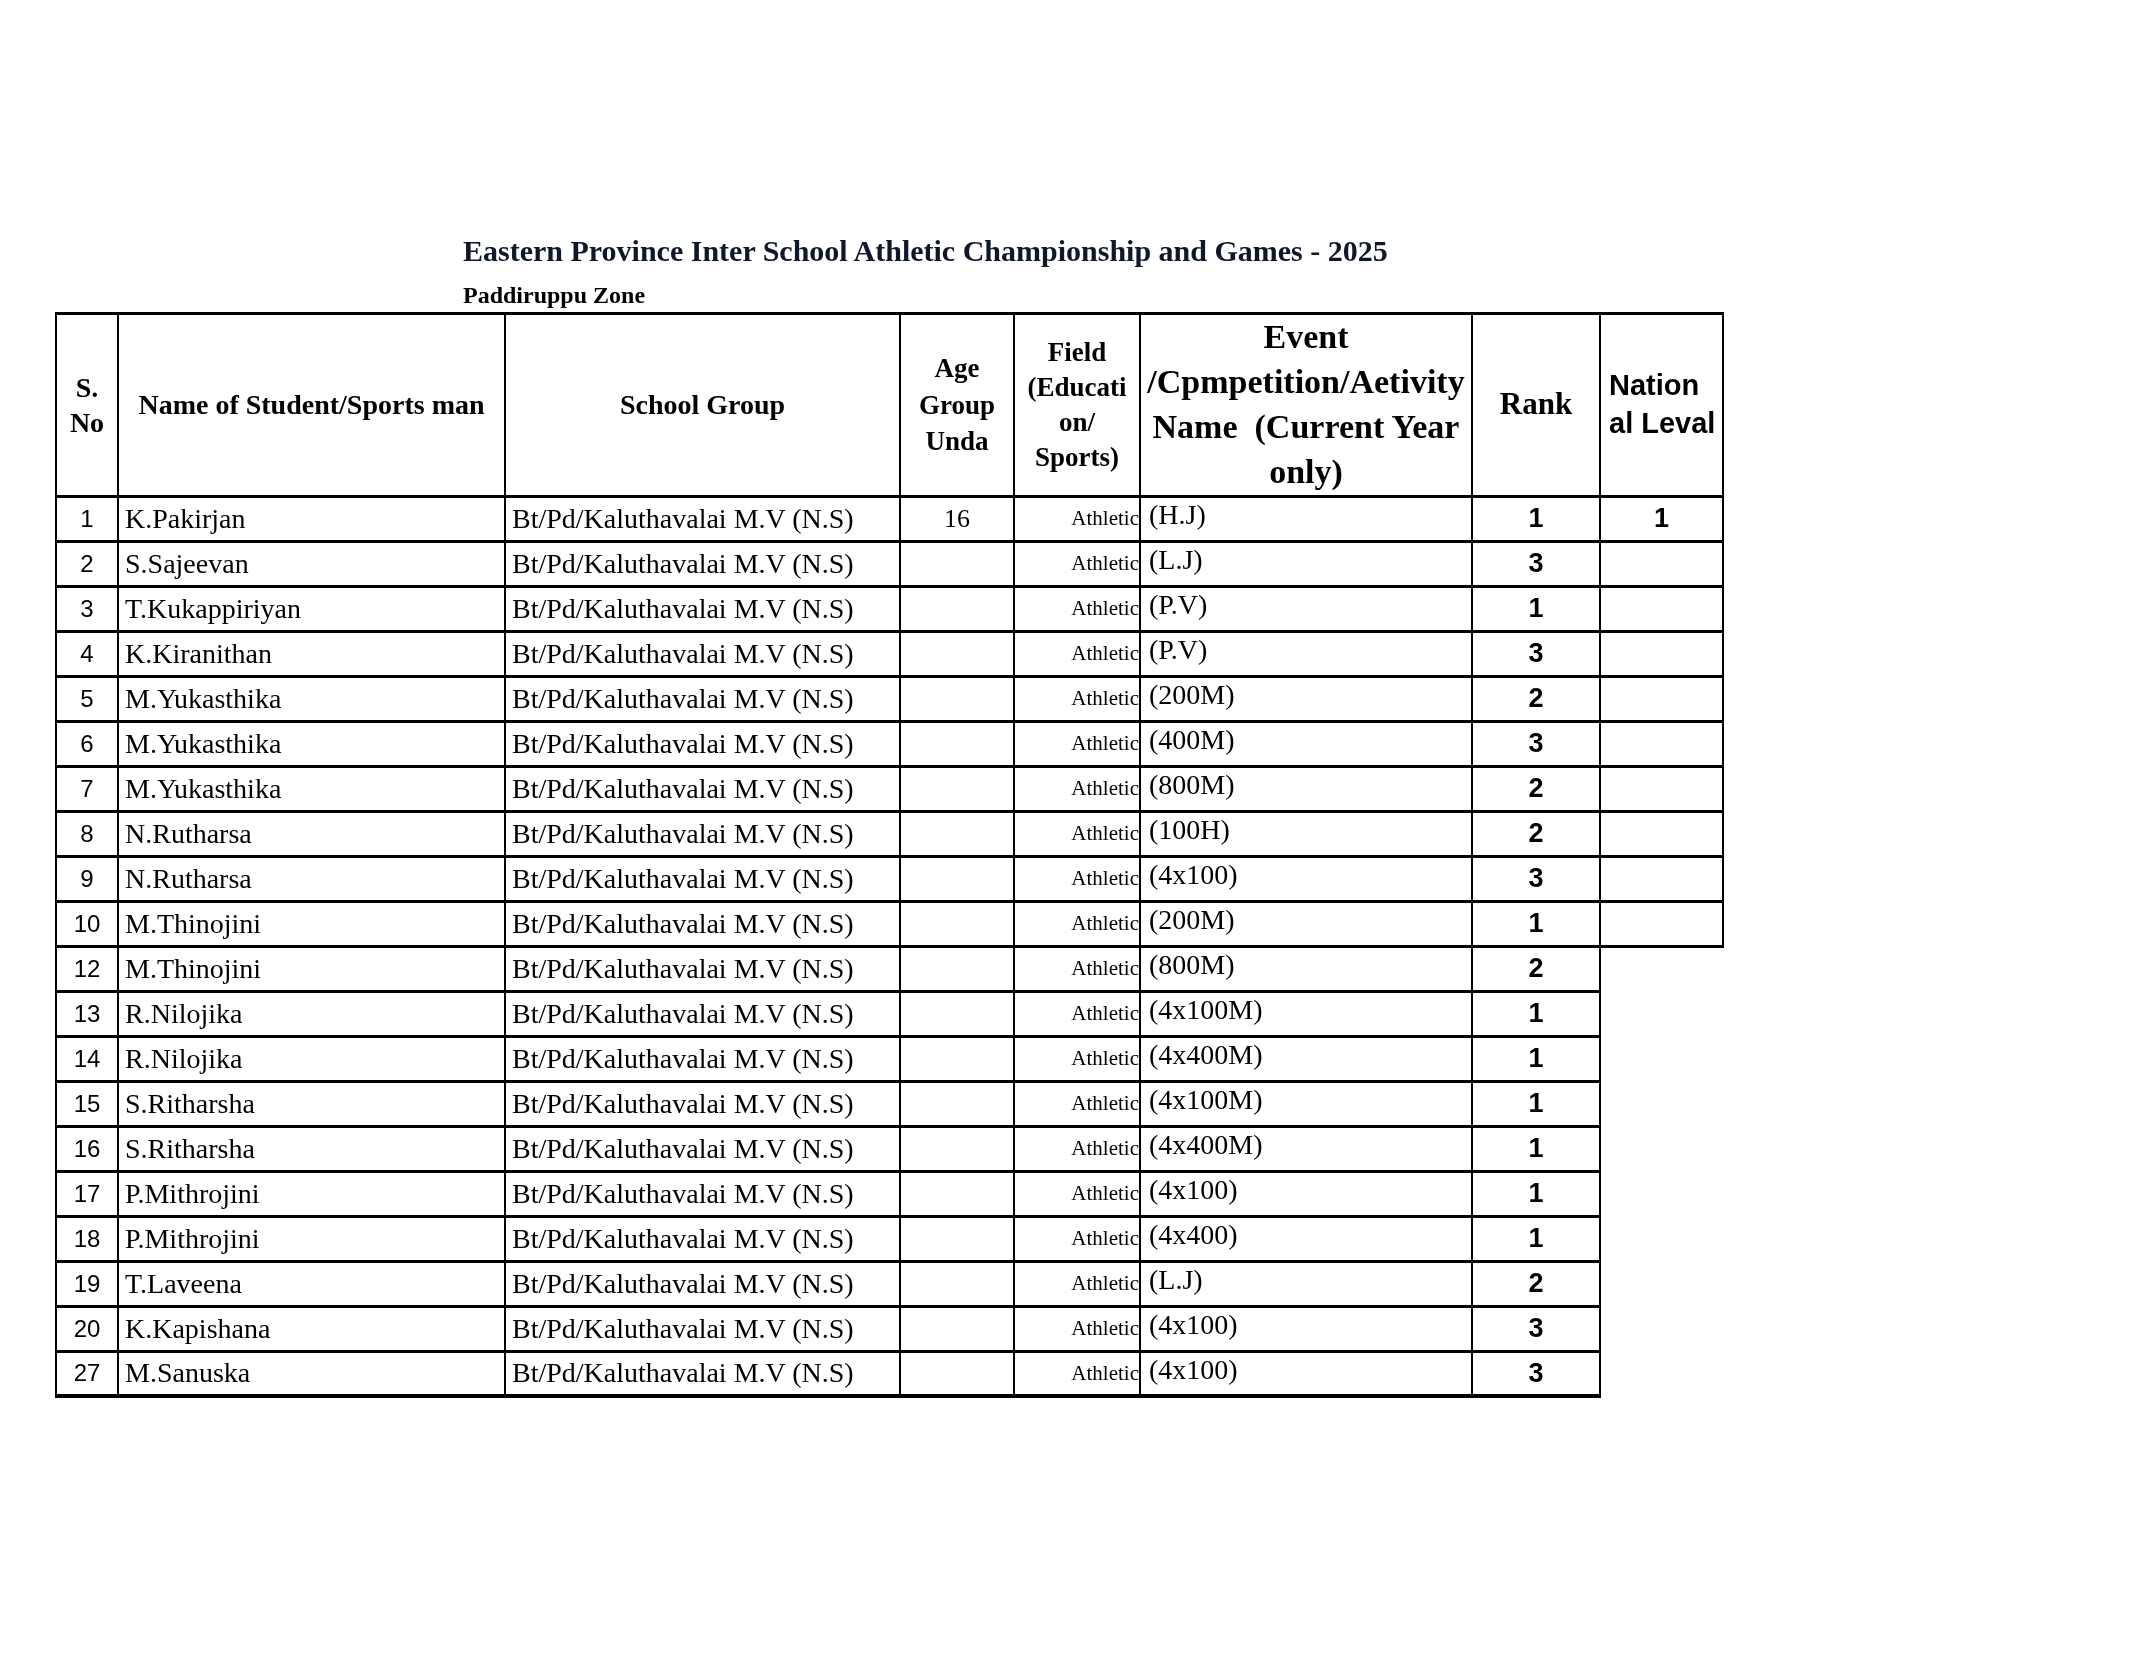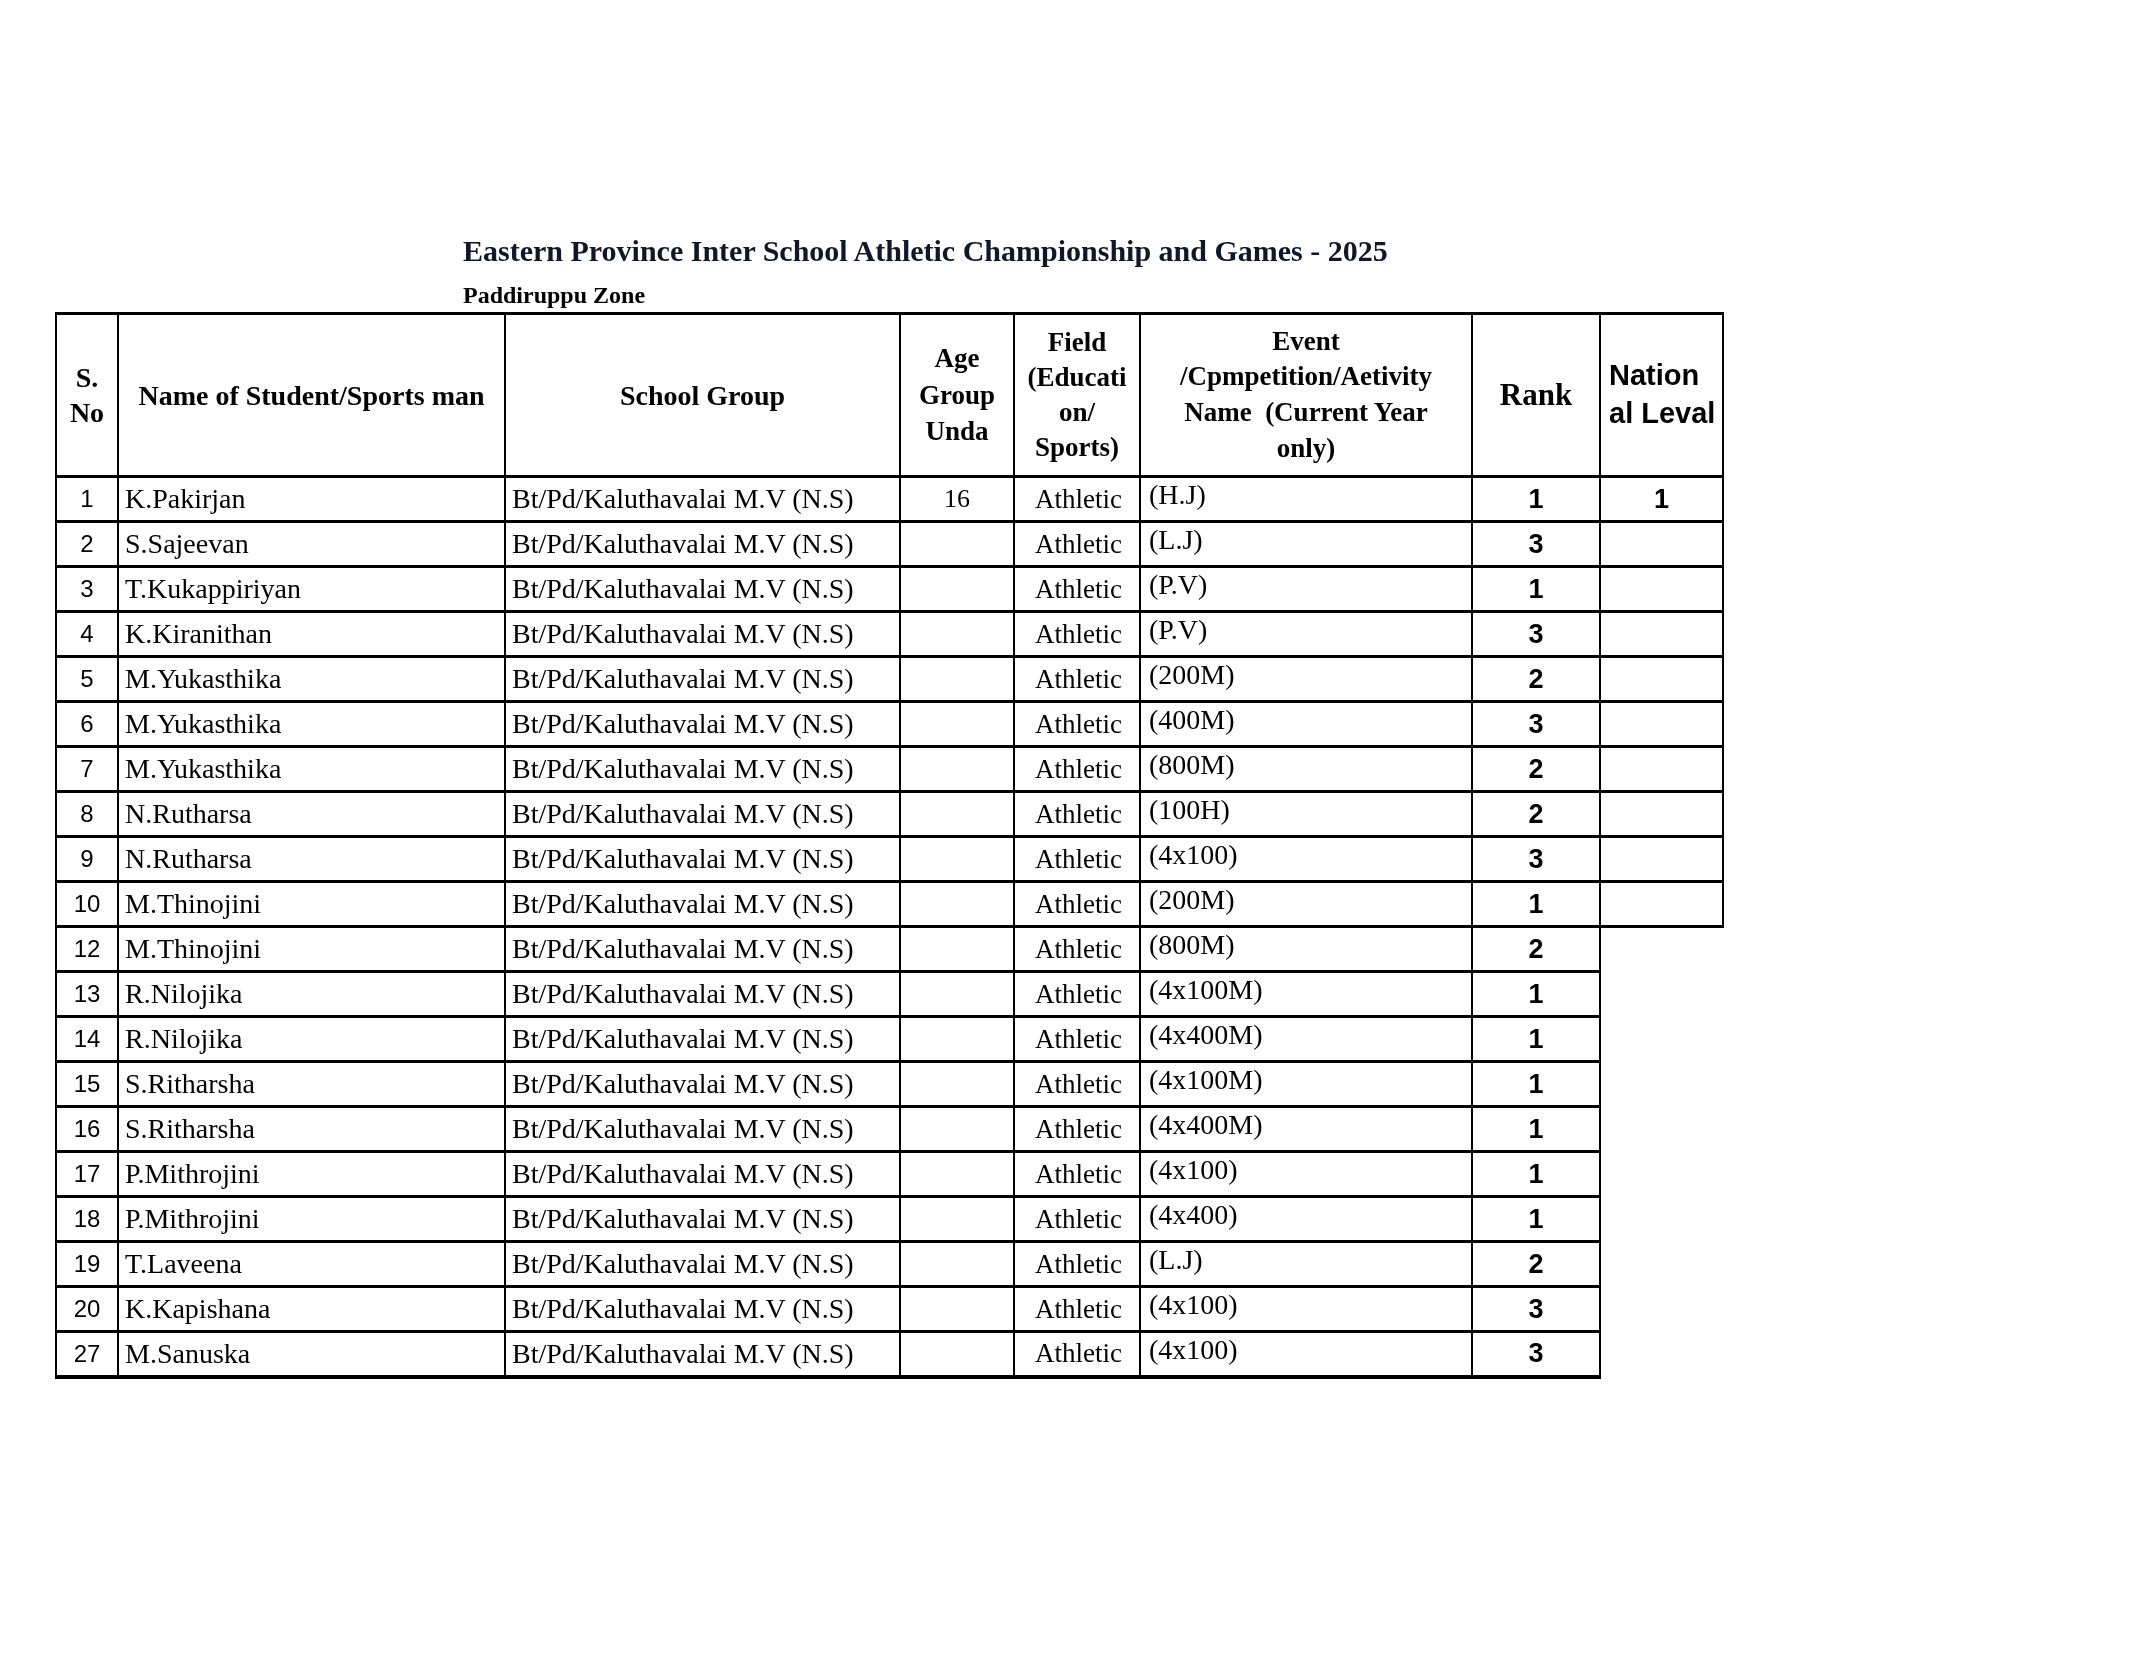--- a/index.html
+++ b/index.html
@@ -58,21 +58,21 @@
     font-family: "Liberation Serif", serif;
     font-weight: bold;
     font-size: 28px;
     text-align: center;
     vertical-align: middle;
     white-space: pre-wrap;
     line-height: 1.25;
   }
   th.h-age   { font-size: 27px; line-height: 1.35; }
   th.h-field { font-size: 27px; line-height: 1.3; }
-  th.h-event { font-size: 27px; line-height: 1.32; }
+  th.h-event { font-size: 34px; line-height: 1.32; }
   th.h-rank  { font-size: 31px; }
   th.h-national {
     font-family: "Liberation Sans", sans-serif;
     font-weight: bold;
     font-size: 29px;
     text-align: left;
     padding-left: 8px;
     line-height: 1.3;
   }
 
@@ -91,22 +91,22 @@
     white-space: nowrap;
   }
   td.c-age {
     font-family: "Liberation Serif", serif;
     font-size: 26px;
     text-align: center;
     vertical-align: middle;
   }
   td.c-field {
     font-family: "Liberation Serif", serif;
-    font-size: 27px;
-    text-align: center;
+    font-size: 21px;
+    text-align: right;
     padding-left: 3px;
     vertical-align: middle;
     white-space: nowrap;
   }
   td.c-event {
     font-family: "Liberation Serif", serif;
     font-size: 28px;
     text-align: left;
     padding-left: 8px;
     vertical-align: top;

